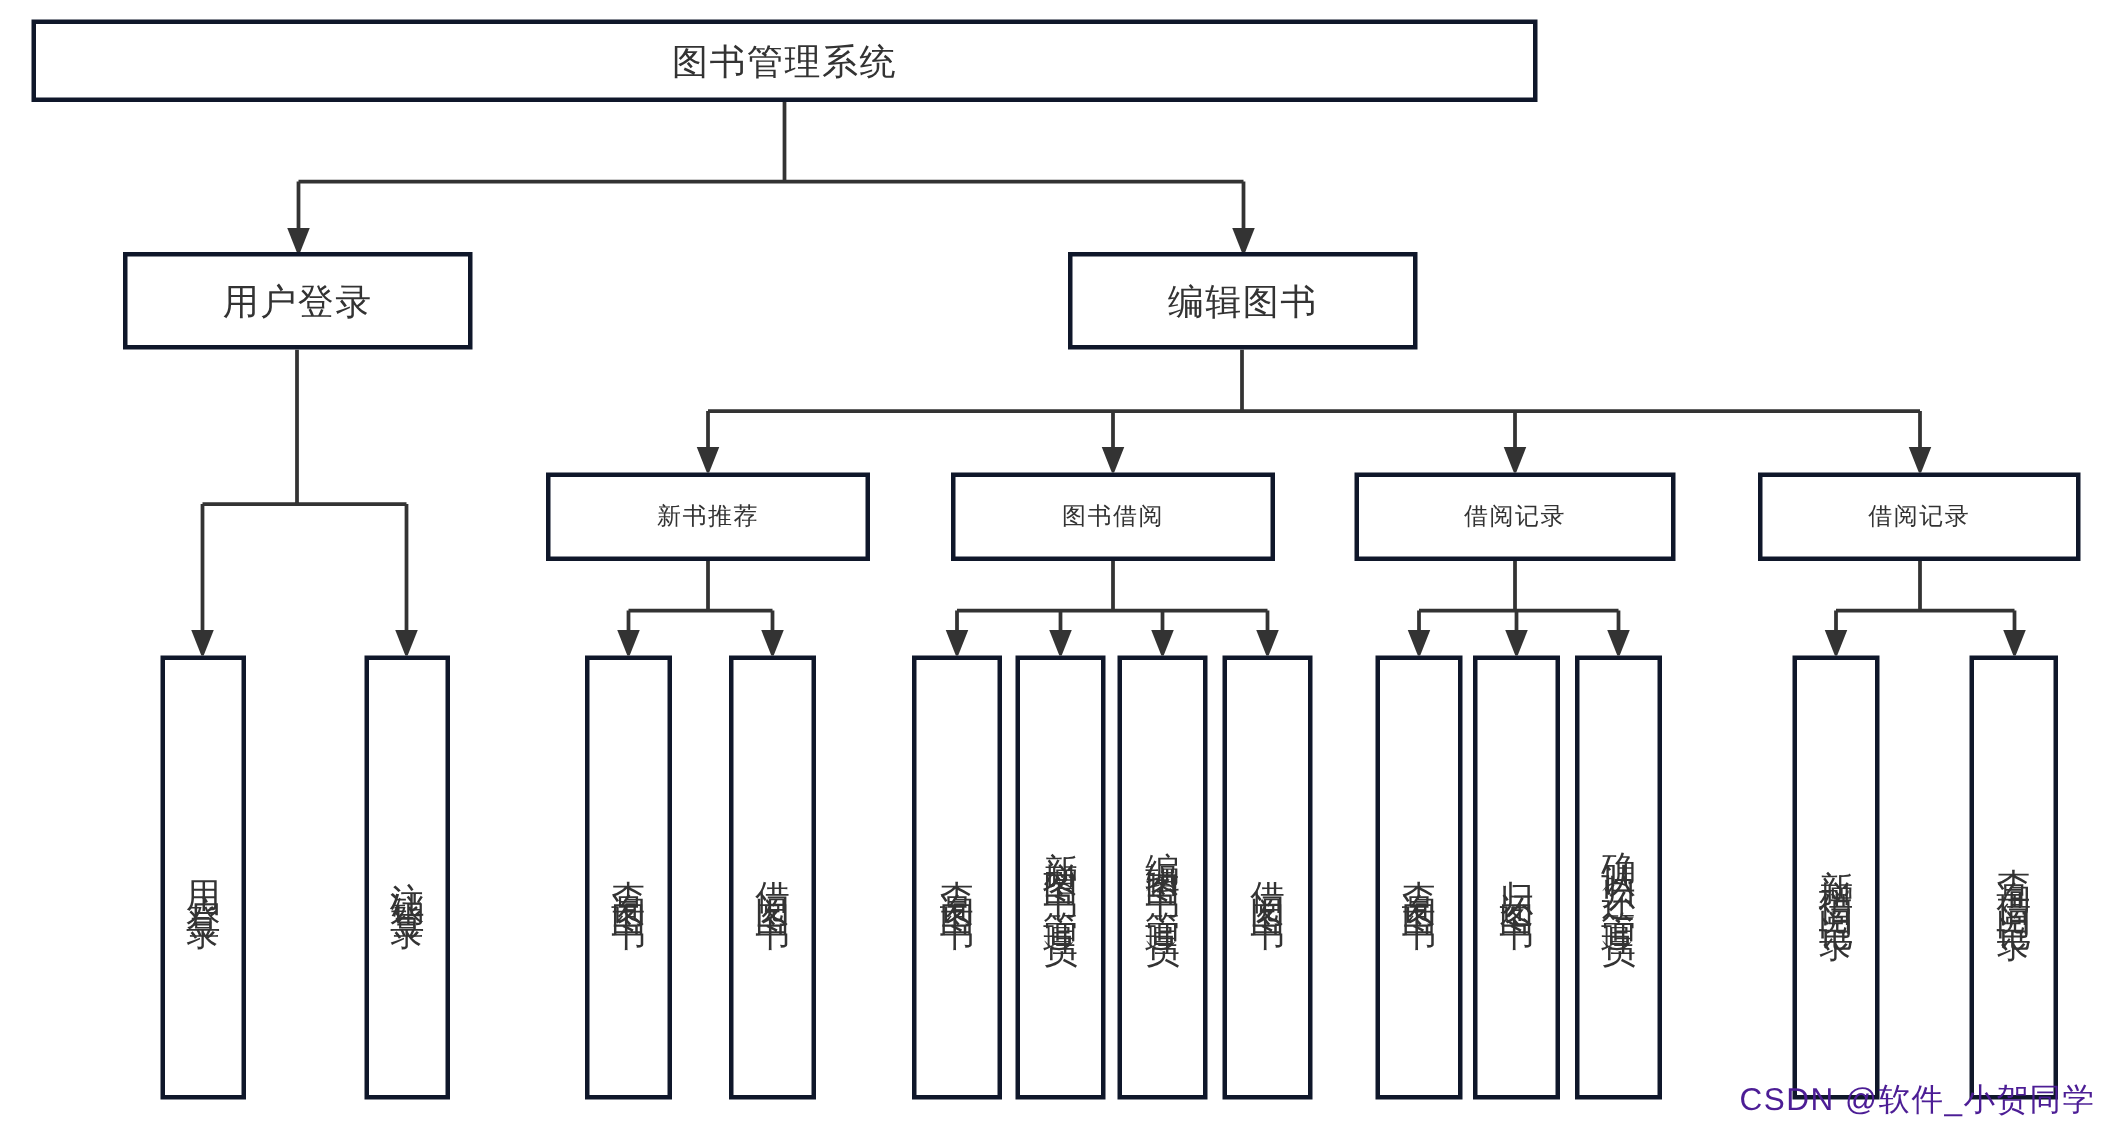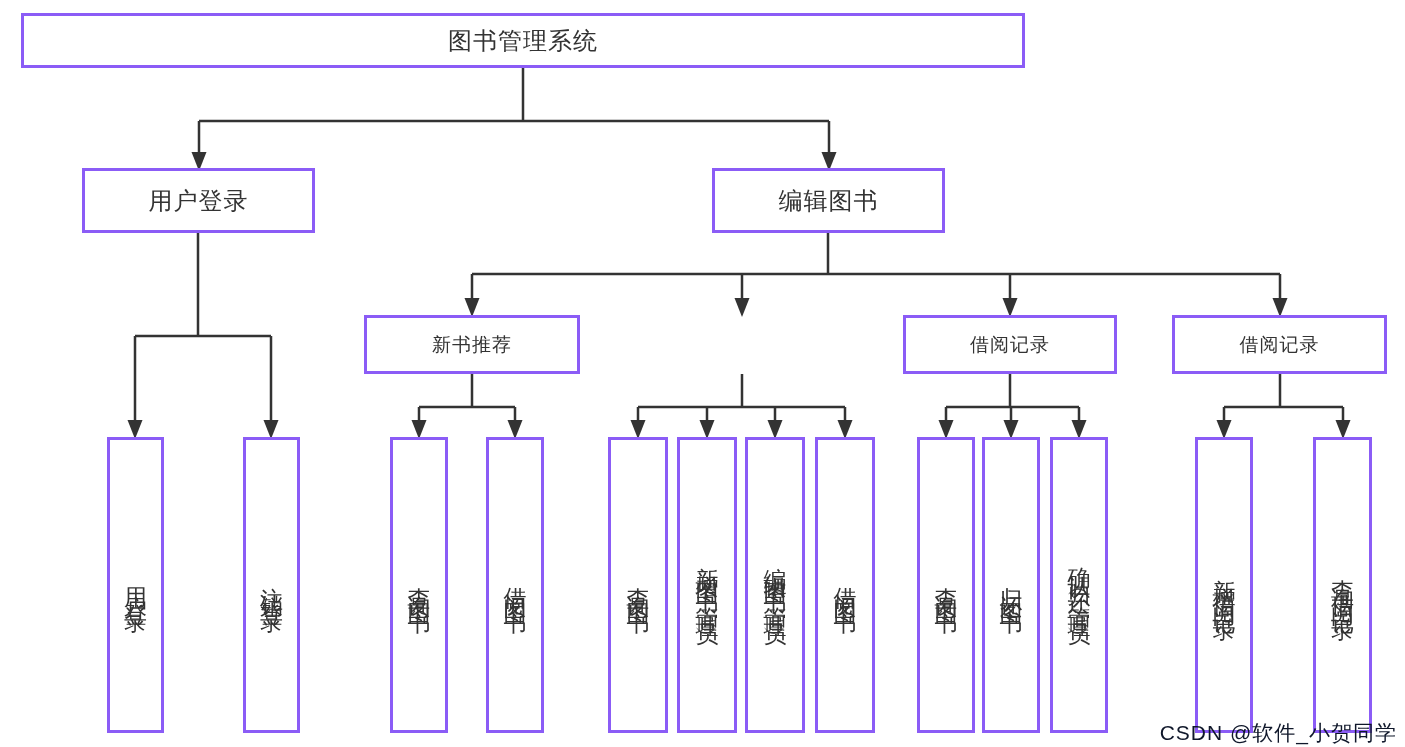--- a/index.html
+++ b/index.html
@@ -18,47 +18,47 @@
   .connectors {
     position: absolute;
     left: 0; top: 0;
     width: 1405px;
     height: 747px;
     pointer-events: none;
   }
   .box {
     position: absolute;
     box-sizing: border-box;
-    border: 3px solid #8b5cf6;
+    border: 3px solid #0f172a;
     background: #ffffff;
     display: flex;
     align-items: center;
     justify-content: center;
     color: #333333;
   }
   .box .lbl {
     white-space: nowrap;
   }
   .root-box .lbl   { font-size: 24px; letter-spacing: 1px; }
   .branch-box .lbl { font-size: 24px; letter-spacing: 1px; }
-  .sub-box .lbl    { font-size: 19px; letter-spacing: 1px; }
+  .sub-box .lbl    { font-size: 16px; letter-spacing: 1px; }
   .leaf-box .lbl {
     writing-mode: vertical-rl;
     text-orientation: mixed;
     font-size: 23px;
     letter-spacing: 8px;
     line-height: 1;
     white-space: normal;
   }
   .watermark {
     position: absolute;
     right: 8px;
     top: 719px;
     font-size: 21px;
-    color: #0f172a;
+    color: #4c1d95;
     letter-spacing: 1px;
     white-space: nowrap;
     z-index: 5;
   }
 </style>
 </head>
 <body>
 
 <div class="stage">
 
@@ -102,20 +102,23 @@
   <div class="box branch-box" style="left:82px; top:168px; width:233px; height:65px;">
     <span class="lbl">用户登录</span>
   </div>
   <div class="box branch-box" style="left:712px; top:168px; width:233px; height:65px;">
     <span class="lbl">编辑图书</span>
   </div>
 
   <div class="box sub-box" style="left:364px; top:315px; width:216px; height:59px;">
     <span class="lbl">新书推荐</span>
   </div>
+  <div class="box sub-box" style="left:634px; top:315px; width:216px; height:59px;">
+    <span class="lbl">图书借阅</span>
+  </div>
   <div class="box sub-box" style="left:903px; top:315px; width:214px; height:59px;">
     <span class="lbl">借阅记录</span>
   </div>
   <div class="box sub-box" style="left:1172px; top:315px; width:215px; height:59px;">
     <span class="lbl">借阅记录</span>
   </div>
 
   <div class="box leaf-box" style="left:107px; top:437px; width:57px; height:296px;">
     <span class="lbl">用户登录</span>
   </div>

